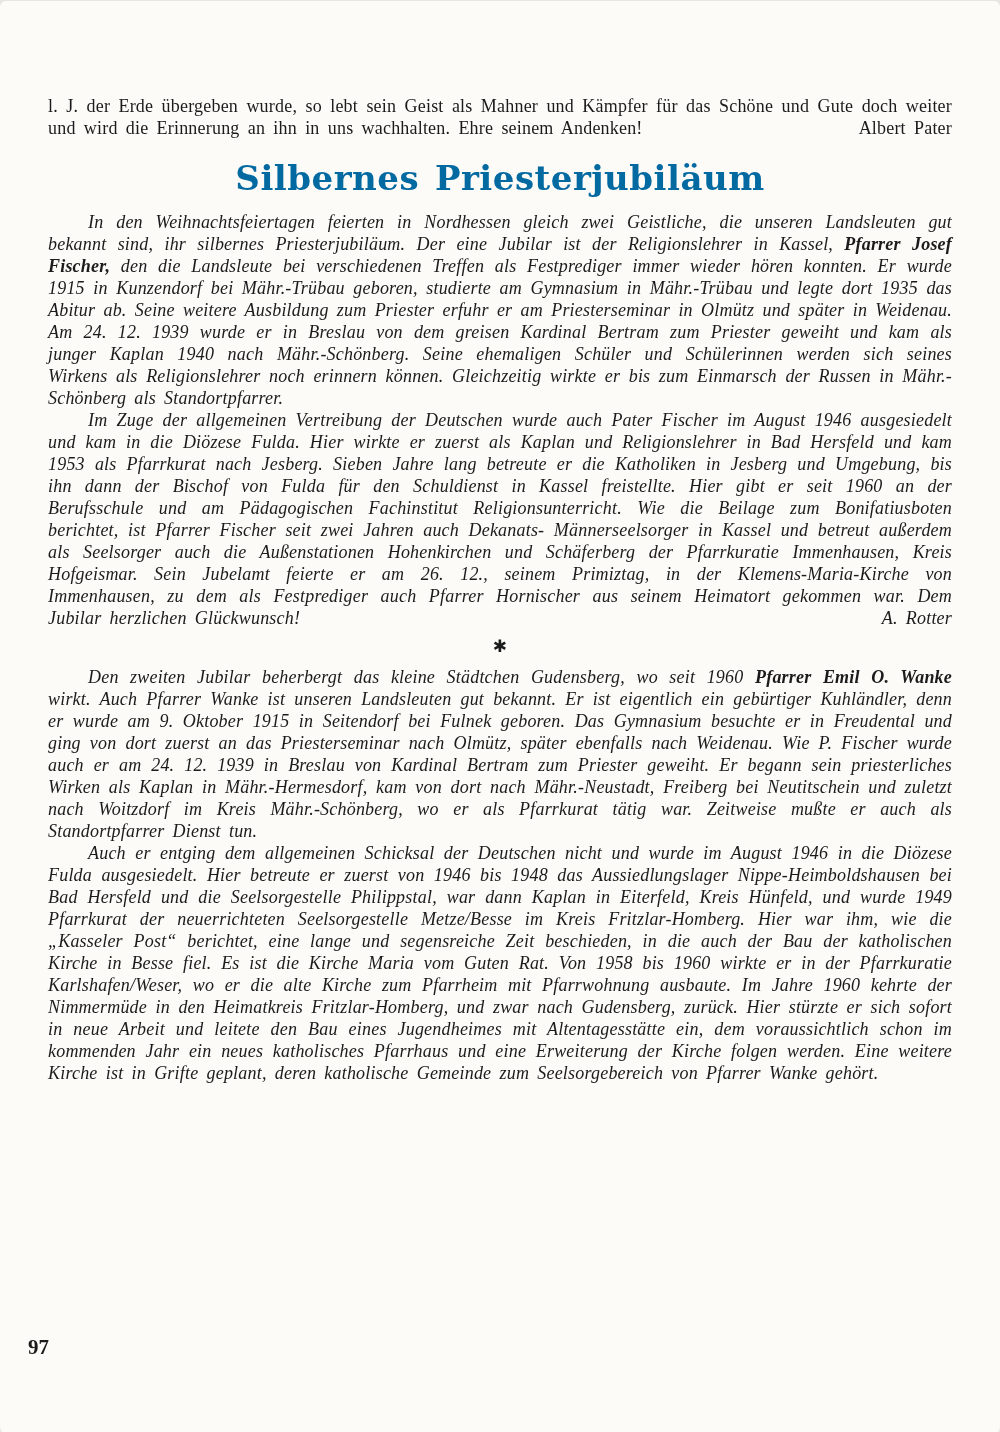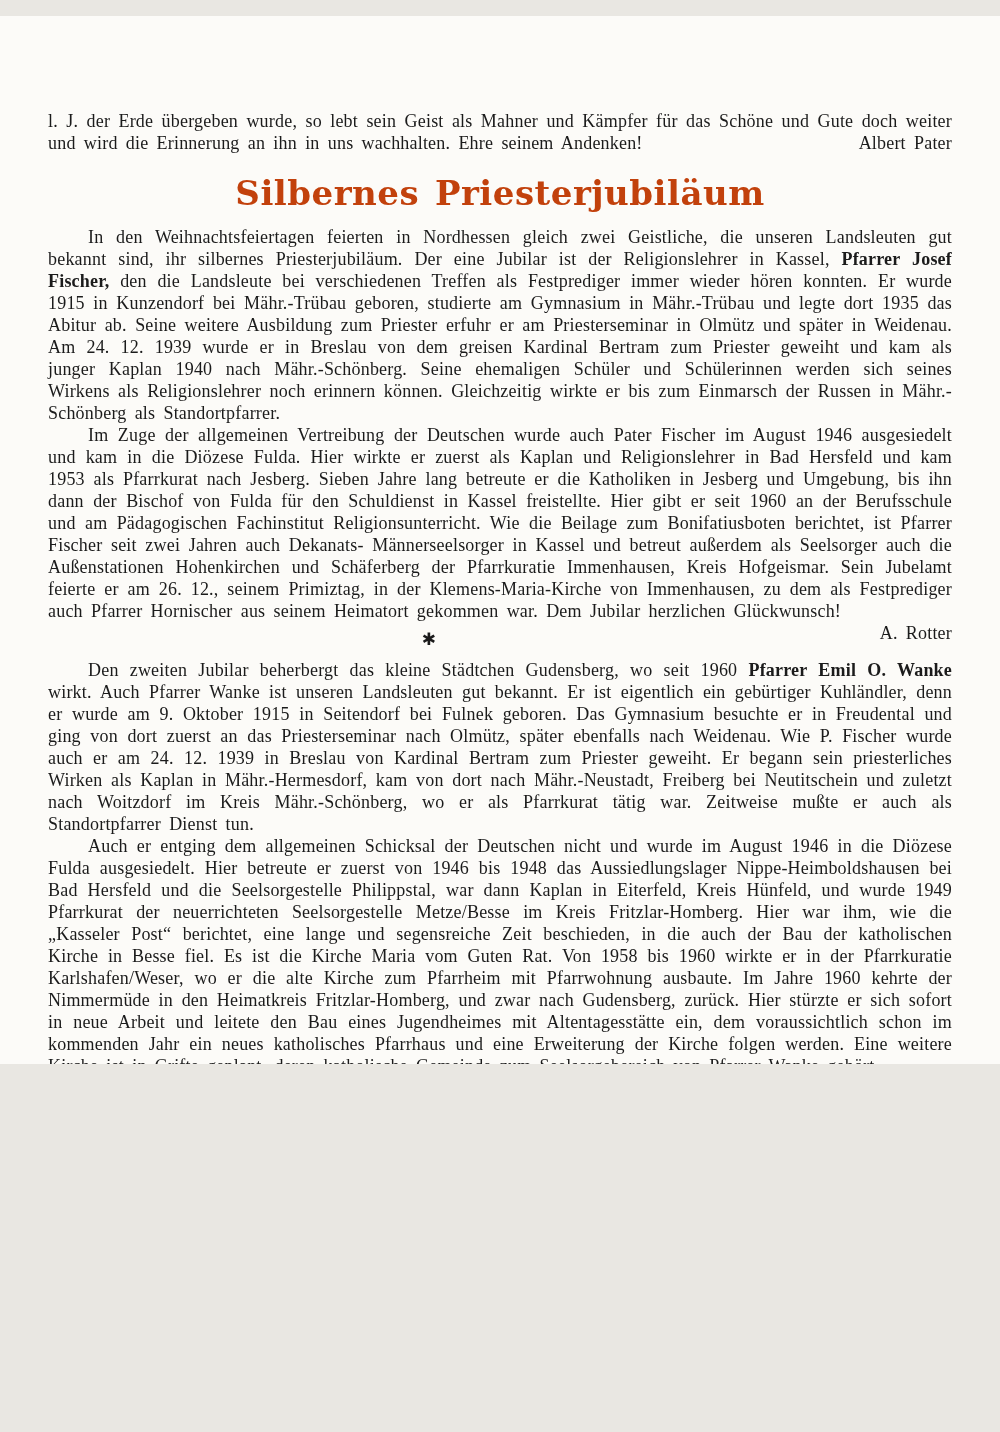--- a/index.html
+++ b/index.html
@@ -3,59 +3,61 @@
 <meta charset="utf-8">
 <style>
   html, body { margin: 0; padding: 0; }
   body {
     background: #e9e7e2;
     font-family: "Liberation Serif", serif;
   }
   .page {
     position: relative;
     width: 1000px;
-    height: 1048px;
-    margin: 16px auto;
+    height: 1432px;
+    margin: 1px auto;
     background: #fcfbf8;
     color: #1b1b1b;
     overflow: hidden;
+    border-radius: 6px;
   }
   .content {
     position: absolute;
     top: 94px;
     left: 48px;
     right: 48px;
   }
   .body-text {
     font-size: 18px;
     line-height: 22px;
     text-align: justify;
     letter-spacing: 0.2px;
     word-spacing: 3.5px;
   }
   p.para {
     margin: 0;
   }
   p.indent {
     text-indent: 40px;
+    font-style: italic;
   }
   .b { font-weight: bold; }
   .attr {
     float: right;
     padding-left: 30px;
     font-weight: normal;
   }
   .heading {
     text-align: center;
     font-family: "DejaVu Serif", serif;
     font-weight: bold;
     font-size: 34px;
     letter-spacing: 0.5px;
     margin: 28px 0 22px 0;
-    color: #c2410c;
+    color: #0369a1;
   }
   .star-divider {
     text-align: center;
     font-size: 17px;
     line-height: 20px;
     margin: 8px 0 9px 0;
     color: #1b1b1b;
   }
   .page-number {
     position: absolute;

